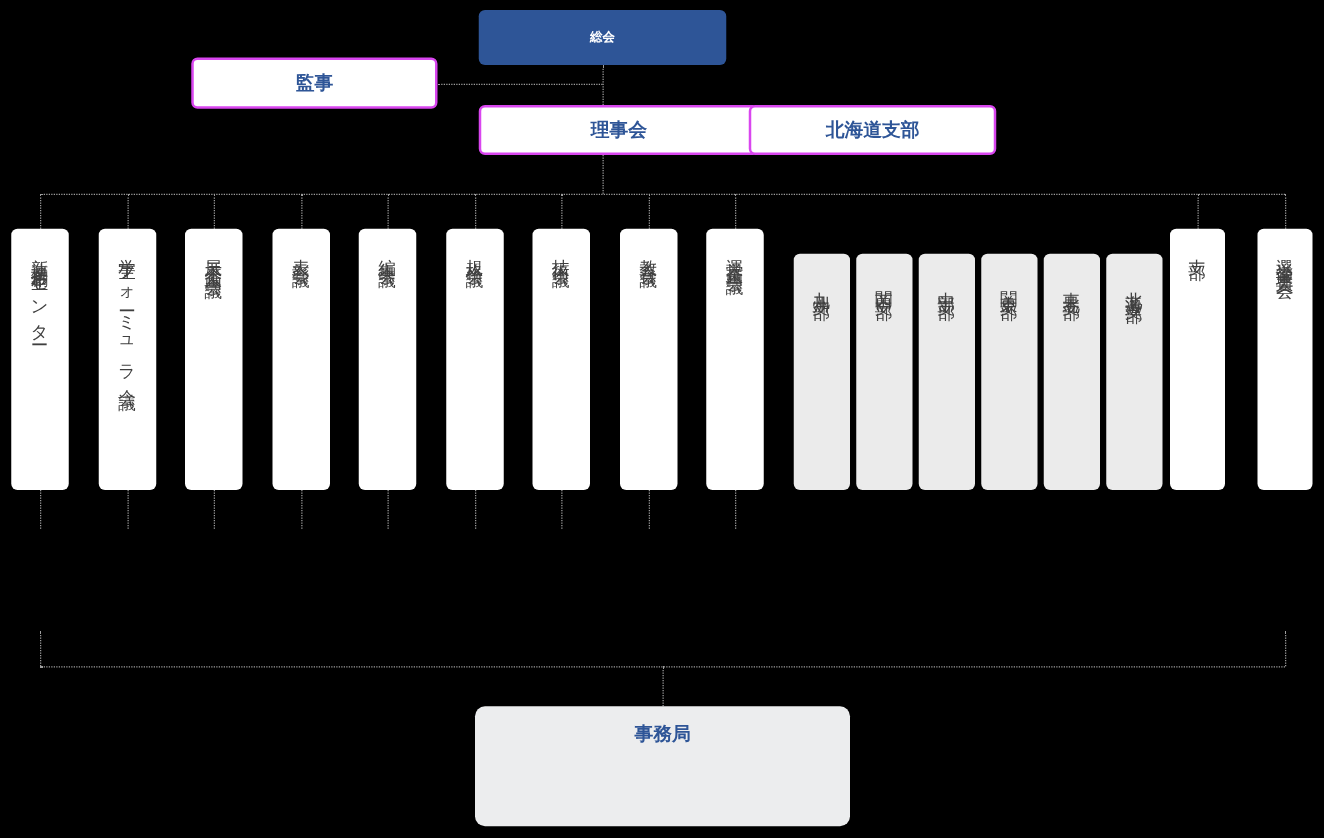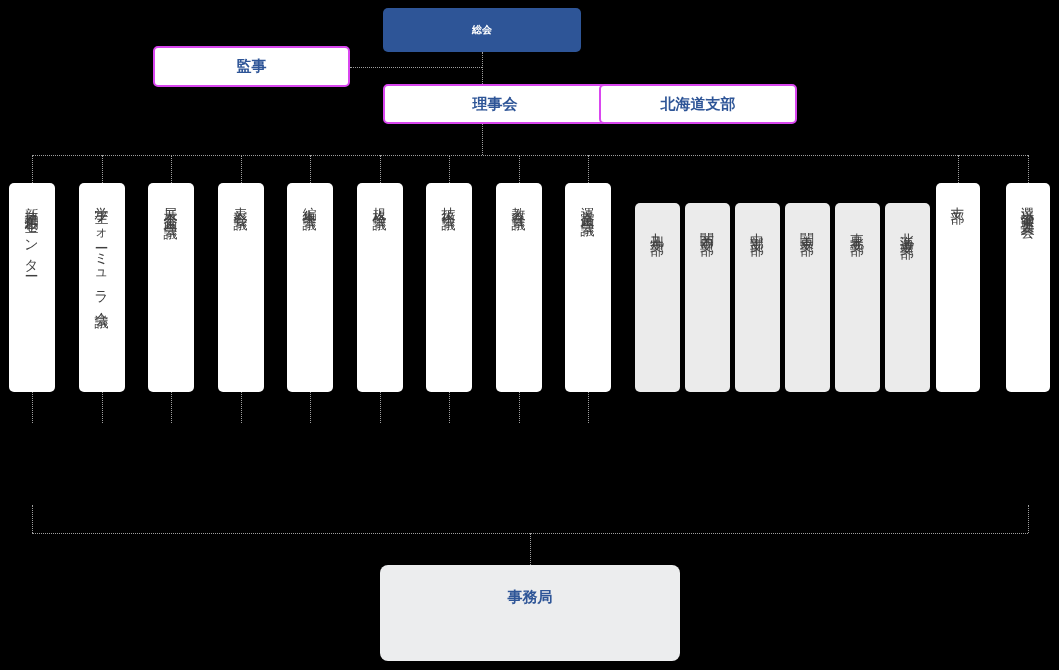--- a/index.html
+++ b/index.html
@@ -56,21 +56,21 @@
   .vbox.white{ background:#ffffff; }
   .vbox.gray{ background:#ebebeb; padding-top:19px; }
   .box-secretariat{
     position:absolute;
     box-sizing:border-box;
     background:#ecedee;
     border-radius:8px;
     display:flex;
     justify-content:center;
     align-items:flex-start;
-    padding-top:23px;
+    padding-top:13px;
     color:#2e5597;
     font-weight:bold;
     font-size:15px;
   }
   
   .hline{
     position:absolute;
     height:0;
     border-top:1px dotted #9e9e9e;
   }

